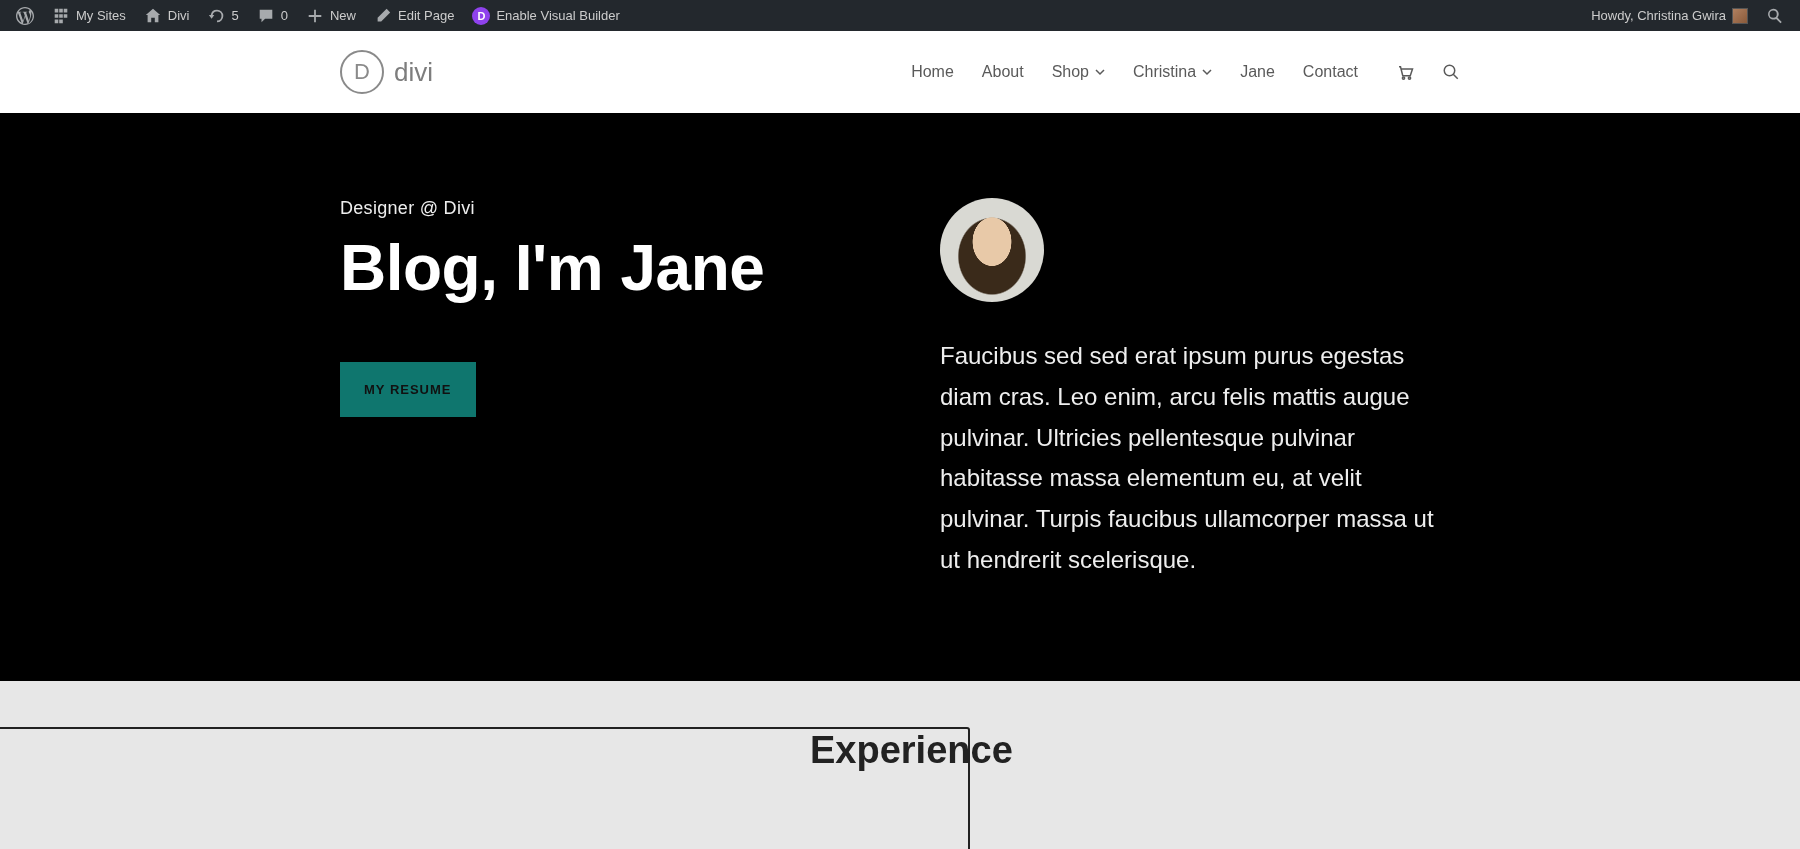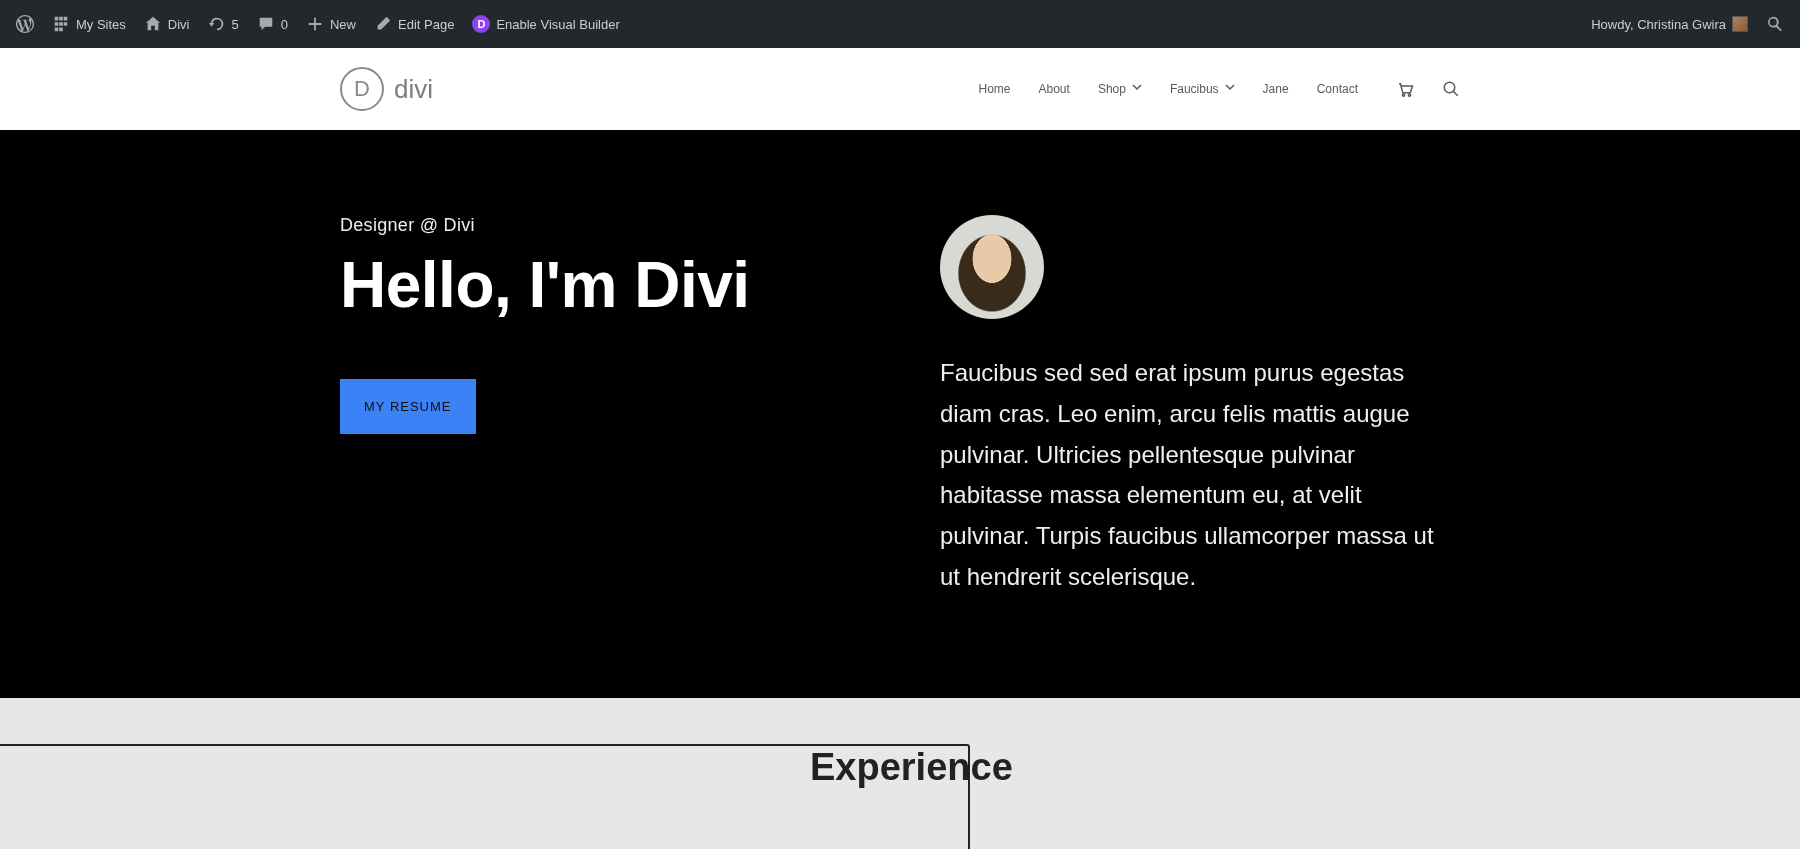--- a/index.html
+++ b/index.html
@@ -1,46 +1,46 @@
 <!DOCTYPE html>
 <html><head>
 <meta charset="utf-8">
 <style>
   * { margin: 0; padding: 0; box-sizing: border-box; }
   body { font-family: -apple-system, BlinkMacSystemFont, "Segoe UI", Helvetica, Arial, sans-serif; background: #e7e7e7; }
 
   
-  .wp-admin-bar { height: 48px; background: #23282d; display: flex; align-items: center; justify-content: space-between; color: #ccc; font-size: 13px; padding: 0 8px; }
+  .wp-admin-bar { height: 31px; background: #23282d; display: flex; align-items: center; justify-content: space-between; color: #ccc; font-size: 13px; padding: 0 8px; }
   .wp-left, .wp-right { display: flex; align-items: center; gap: 2px; }
   .wp-item { display: flex; align-items: center; gap: 6px; padding: 0 8px; height: 31px; cursor: pointer; color: #ccc; }
   .wp-icon { width: 18px; height: 18px; display: inline-flex; align-items: center; justify-content: center; fill: #a7aaad; }
   .wp-divi-icon { width: 18px; height: 18px; border-radius: 50%; background: #8f42ed; color: #fff; font-weight: 700; font-size: 11px; display: inline-flex; align-items: center; justify-content: center; }
   .wp-avatar { width: 16px; height: 16px; background: linear-gradient(135deg,#b08060,#8a5a3a); border: 1px solid #555; }
 
   
   .site-header { background: #fff; height: 82px; display: flex; align-items: center; justify-content: center; }
   .header-inner { width: 1120px; display: flex; align-items: center; justify-content: space-between; }
   .logo { display: flex; align-items: center; gap: 10px; color: #7d7d7d; font-size: 26px; font-weight: 400; }
   .logo-circle { width: 44px; height: 44px; border: 2.5px solid #8a8a8a; border-radius: 50%; display: flex; align-items: center; justify-content: center; }
   .logo-d { font-weight: 400; color: #8a8a8a; font-size: 22px; }
   .main-nav { display: flex; align-items: center; gap: 28px; }
-  .nav-link { color: #5a5a5a; font-size: 12px; cursor: pointer; display: flex; align-items: flex-start; gap: 6px; }
+  .nav-link { color: #5a5a5a; font-size: 16px; cursor: pointer; display: flex; align-items: center; gap: 6px; }
   .chev { width: 10px; height: 10px; }
   .nav-icons { display: flex; align-items: center; gap: 28px; margin-left: 10px; }
   .nav-i { width: 18px; height: 18px; cursor: pointer; }
   .nav-i svg { stroke: #5a5a5a; fill: none; }
 
   
   .hero { background: #000; color: #fff; padding: 85px 12px 100px; display: flex; justify-content: center; }
   .hero-inner { width: 1120px; display: flex; gap: 80px; }
   .hero-left { flex: 1; }
   .hero-pre { font-size: 18px; letter-spacing: .3px; margin-bottom: 16px; color: #eee; }
   .hero-title { font-size: 64px; font-weight: 700; letter-spacing: -.5px; line-height: 1.05; margin-bottom: 60px; }
   .hero-buttons { display: flex; gap: 16px; }
-  .btn { background: #3b82f6; color: #111; font-weight: 400; letter-spacing: 1px; font-size: 13px; padding: 20px 24px; border: none; cursor: pointer; }
+  .btn { background: #0f766e; color: #111; font-weight: 700; letter-spacing: 1px; font-size: 13px; padding: 20px 24px; border: none; cursor: pointer; }
   .hero-right { flex: 1; }
   .avatar { width: 104px; height: 104px; border-radius: 50%; margin-bottom: 34px; overflow: hidden;
     background:
       radial-gradient(ellipse 24px 30px at 50% 42%, #e8c9a8 0%, #e8c9a8 80%, transparent 82%),
       radial-gradient(ellipse 44px 50px at 50% 56%, #3a2a1a 0%, #3a2a1a 75%, transparent 78%),
       #d9d9d3;
   }
   .hero-text { font-size: 24px; line-height: 1.7; color: #eee; max-width: 510px; }
 
   
@@ -144,21 +144,21 @@
       <a class="nav-link">
           <span>About</span>
         </a>
       <a class="nav-link">
         <span>Shop</span>
         <svg class="chev" viewBox="0 0 10 10">
             <path d="M1 3l4 4 4-4" stroke="#5a5a5a" stroke-width="1.5" fill="none"></path>
           </svg>
       </a>
       <a class="nav-link">
-        <span>Faucibus</span>
+        <span>Christina</span>
         <svg class="chev" viewBox="0 0 10 10">
             <path d="M1 3l4 4 4-4" stroke="#5a5a5a" stroke-width="1.5" fill="none"></path>
           </svg>
       </a>
       <a class="nav-link">
           <span>Jane</span>
         </a>
       <a class="nav-link">
           <span>Contact</span>
         </a>
@@ -178,21 +178,21 @@
         </span>
       </div>
     </nav>
   </div>
 </header>
 
 <section class="hero">
   <div class="hero-inner">
     <div class="hero-left">
       <p class="hero-pre">Designer @ Divi</p>
-      <h1 class="hero-title">Hello, I'm Divi</h1>
+      <h1 class="hero-title">Blog, I'm Jane</h1>
       <div class="hero-buttons">
         <button class="btn">MY RESUME</button>
       </div>
     </div>
     <div class="hero-right">
       <div class="avatar"></div>
       <p class="hero-text">Faucibus sed sed erat ipsum purus egestas diam cras. Leo enim, arcu felis mattis augue pulvinar. Ultricies pellentesque pulvinar habitasse massa elementum eu, at velit pulvinar. Turpis faucibus ullamcorper massa ut ut hendrerit scelerisque.</p>
     </div>
   </div>
 </section>

